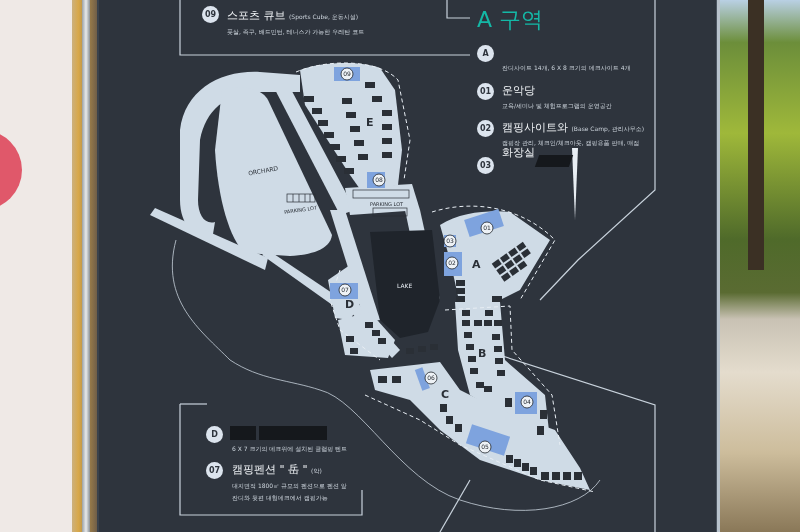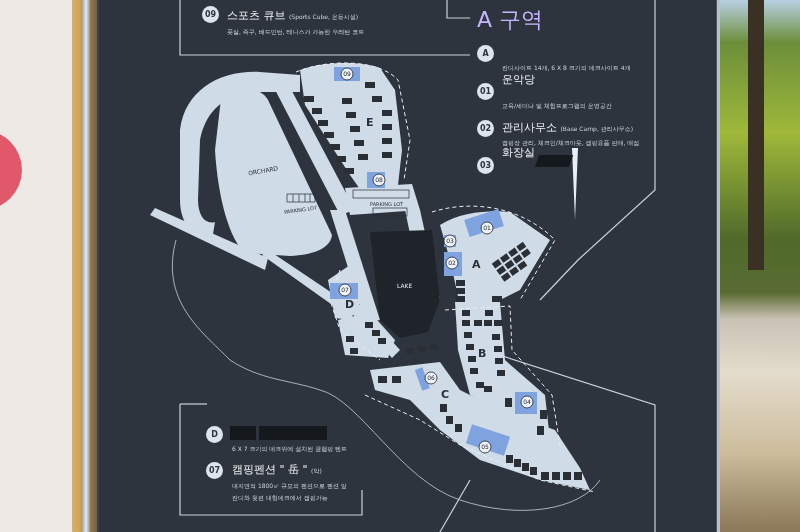--- a/index.html
+++ b/index.html
@@ -8,21 +8,21 @@
   .banner { position:absolute; left:0; top:0; width:72px; height:532px; background:#efe9e6; }
   .banner-heart { position:absolute; left:-28px; top:130px; width:50px; height:80px; background:#e0586a; border-radius:0 40px 40px 0; }
   .pole { position:absolute; left:82px; top:0; width:8px; height:532px; background:linear-gradient(90deg,#9aa0a4,#e8eaec,#8a9094); }
   .photo-right { position:absolute; left:718px; top:0; width:82px; height:532px;
     background: linear-gradient(180deg,#b9d0e4 0%, #6c8e3a 8%, #9fb83a 25%, #4f6a2a 45%, #5a6b32 55%, #c9c2b4 60%, #e4dccd 70%, #cdbd9c 85%, #8a7858 100%); }
   .tree-trunk { position:absolute; left:748px; top:0; width:16px; height:270px; background:#3b3024; }
   .board { position:absolute; left:97px; top:0; width:622px; height:532px; background:#2e343d; box-shadow: inset -3px 0 0 #4c5560, inset 2px 0 0 #3a424c; }
   .board-edge { position:absolute; left:717px; top:0; width:3px; height:532px; background:#b8c2cc; }
   .txt { position:absolute; color:#eef2f6; white-space:nowrap; }
   .badge { position:absolute; width:17px; height:17px; border-radius:50%; background:#dce4ee; color:#2e343d; font-size:8px; font-weight:bold; display:flex; align-items:center; justify-content:center; }
-  .heading { font-size:22px; font-weight:normal; color:#c4b5fd; }
+  .heading { font-size:22px; font-weight:normal; color:#14b8a6; }
   .item-title { font-size:11px; color:#f1f4f7; }
   .item-sub { font-size:6px; color:#cdd5dd; }
   .item-title small { font-size:6px; color:#cdd5dd; }
   .redact { position:absolute; background:#15181c; }
   .map { position:absolute; left:0; top:0; }
 </style>
 </head>
 <body>
 
 <div class="photo-left"></div>
@@ -253,26 +253,26 @@
     <small>(Sports Cube, 운동시설)</small>
   </div>
   <div class="txt item-sub" style="left:130px;top:28px;">풋살, 족구, 배드민턴, 테니스가 가능한 우레탄 코트</div>
 
   <div class="txt heading" style="left:380px;top:5px;">A 구역</div>
 
   <div class="badge" style="left:380px;top:45px;">A</div>
   <div class="txt item-sub" style="left:405px;top:64px;">잔디사이트 14개, 6 X 8 크기의 데크사이트 4개</div>
 
   <div class="badge" style="left:380px;top:83px;">01</div>
-  <div class="txt item-title" style="left:405px;top:72px;">운악당</div>
+  <div class="txt item-title" style="left:405px;top:83px;">운악당</div>
   <div class="txt item-sub" style="left:405px;top:102px;">교육/세미나 및 체험프로그램의 운영공간</div>
 
   <div class="badge" style="left:380px;top:120px;">02</div>
   <div class="txt item-title" style="left:405px;top:120px;">
-    <span>관리사무소</span>
+    <span>캠핑사이트와</span>
     <small>(Base Camp, 관리사무소)</small>
   </div>
   <div class="txt item-sub" style="left:405px;top:139px;">캠핑장 관리, 체크인/체크아웃, 캠핑용품 판매, 매점</div>
 
   <div class="badge" style="left:380px;top:157px;">03</div>
   <div class="txt item-title" style="left:405px;top:145px;">화장실</div>
   <div class="redact" style="left:440px;top:155px;width:34px;height:12px;transform:skewX(-20deg);"></div>
 
 
   <div class="badge" style="left:109px;top:426px;">D</div>

